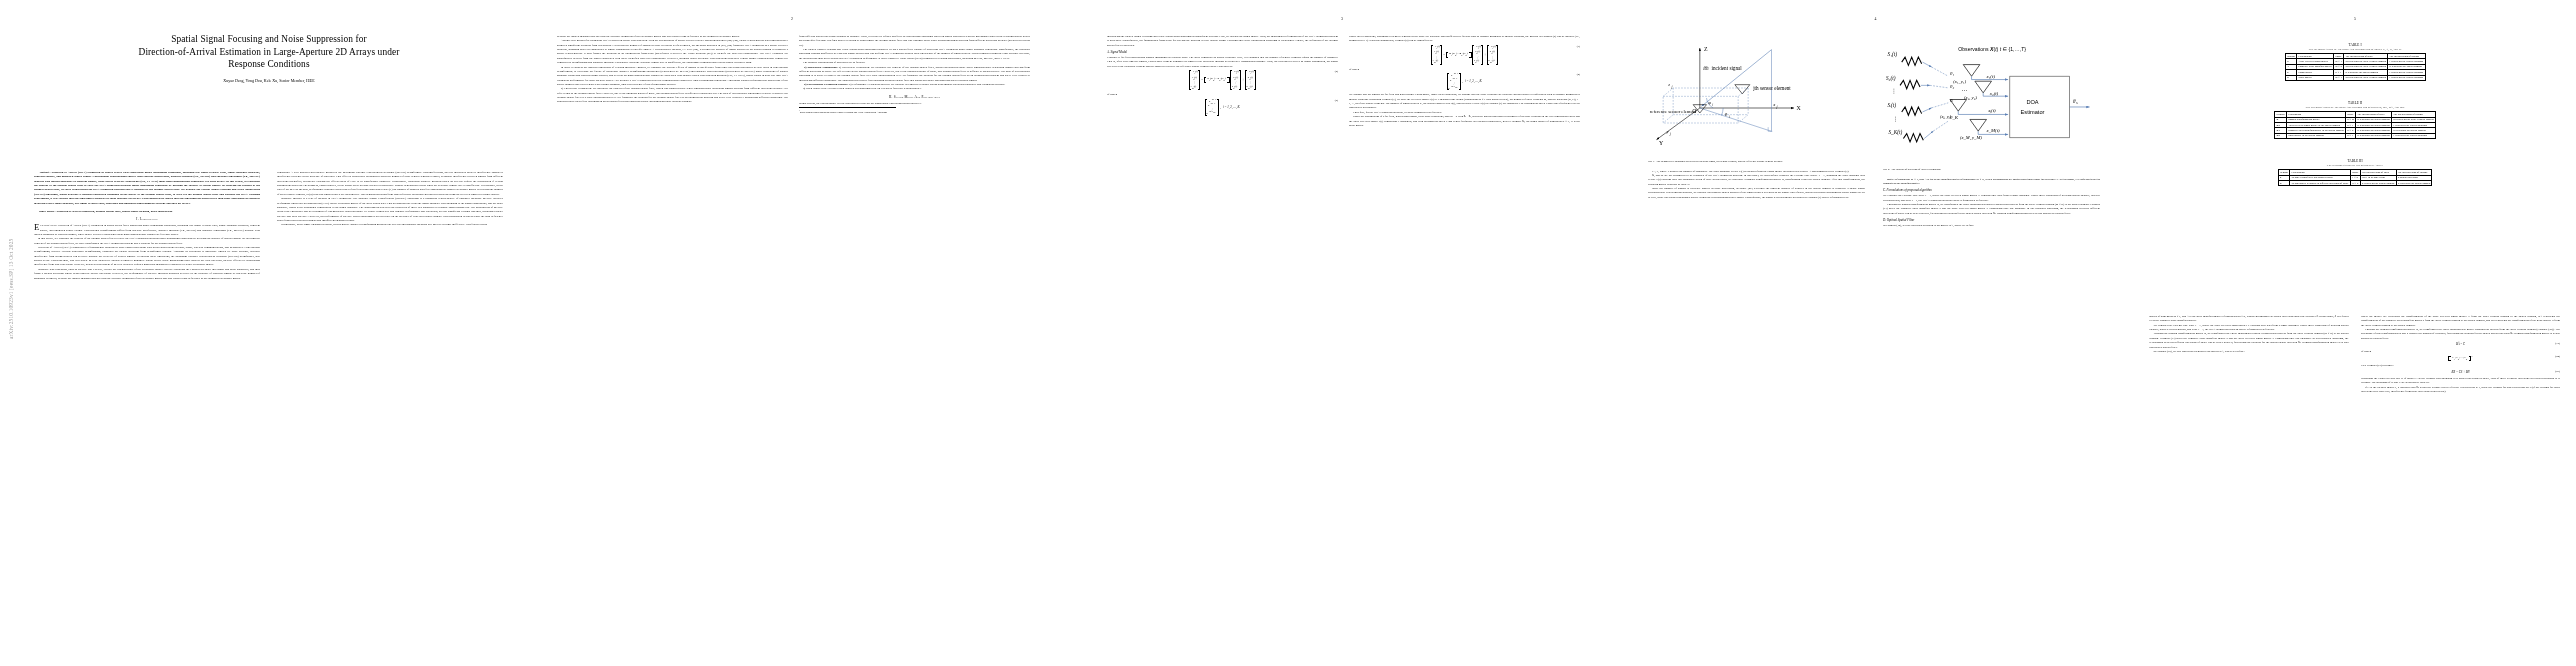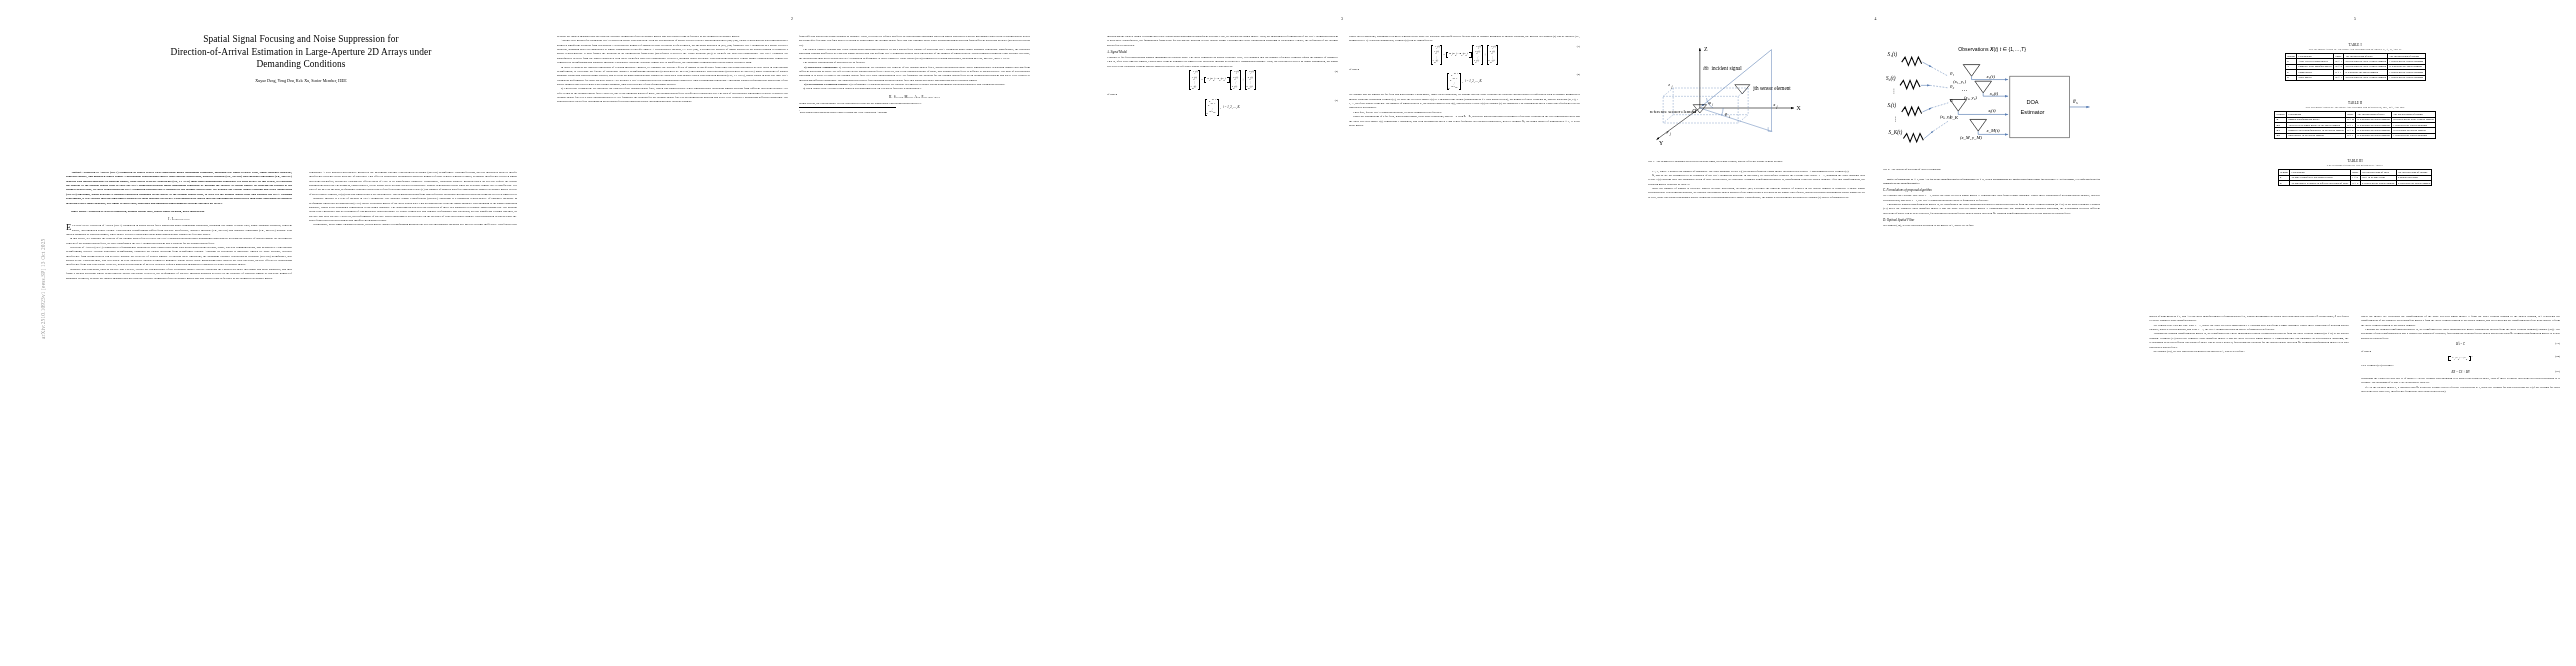--- a/index.html
+++ b/index.html
@@ -56,29 +56,29 @@
   .matinner{padding:0 2.2px;text-align:center;}
   .fn{font-size:2.4px;line-height:1.35;border-top:0.3px solid #000;
       padding-top:1.1px;margin-top:2.2px;width:42%;}
   .fn .nb{vertical-align:super;font-size:1.9px;}
   svg{display:block;}
   .figwrap{margin:2.2px 0;}
 </style>
 </head>
 <body>
 
-<div class="sheet" style="left:0;width:517px;margin-left:32px;">
+<div class="sheet" style="left:0;width:517px;">
 
   <div class="arxiv">arXiv:2510.10923v1  [eess.SP]  13 Oct 2025</div>
 
   <div style="position:absolute;left:34px;top:33px;width:470px;">
     <div class="ttl">
       <div>Spatial Signal Focusing and Noise Suppression for</div>
       <div>Direction-of-Arrival Estimation in Large-Aperture 2D Arrays under</div>
-      <div>Demanding Conditions</div>
+      <div>Response Conditions</div>
     </div>
     <div class="authors">
       <span>Xuyao Deng, Yong Dou, Kele Xu, Senior Member, IEEE</span>
     </div>
   </div>
 
   <div class="col" style="left:34px;top:170px;width:226px;">
     <div class="abs">
       <span class="lbl">Abstract</span><span>—Direction-of-Arrival (DOA) estimation in sensor arrays faces limitations under demanding conditions, including low signal-to-noise ratio, single-snapshot scenarios, coherent sources, and unknown source counts. Conventional beamforming suffers from sidelobe interference, adaptive methods (e.g., MVDR) and subspace algorithms (e.g., MUSIC) degrade with limited snapshots or coherent signals, while sparse-recovery approaches (e.g., L1-SVD) incur high computational complexity for large arrays. In this article, we construct the concept of the optimal spatial filter to solve the DOA estimation problem under demanding conditions by utilizing the sparsity of spatial signals. By utilizing the concept of the optimal spatial filter, we have transformed the DOA estimation problem into a solution for the optimal spatial filter. We propose the Spatial Signal Focusing and Noise Suppression (SSFNS) algorithm, which provides a solution framework grounded in the theory of the optimal spatial filter, to solve for the optimal spatial filter and estimate the DOA. Through experiments, it was verified that our algorithm is suitable for large aperture 2D arrays. Experiments have shown that our algorithm performs better than other algorithms in scenarios involving even a single snapshot, low signal-to-noise ratio, coherence and unknown signal numbers in large aperture 2D arrays.</span>
     </div>

